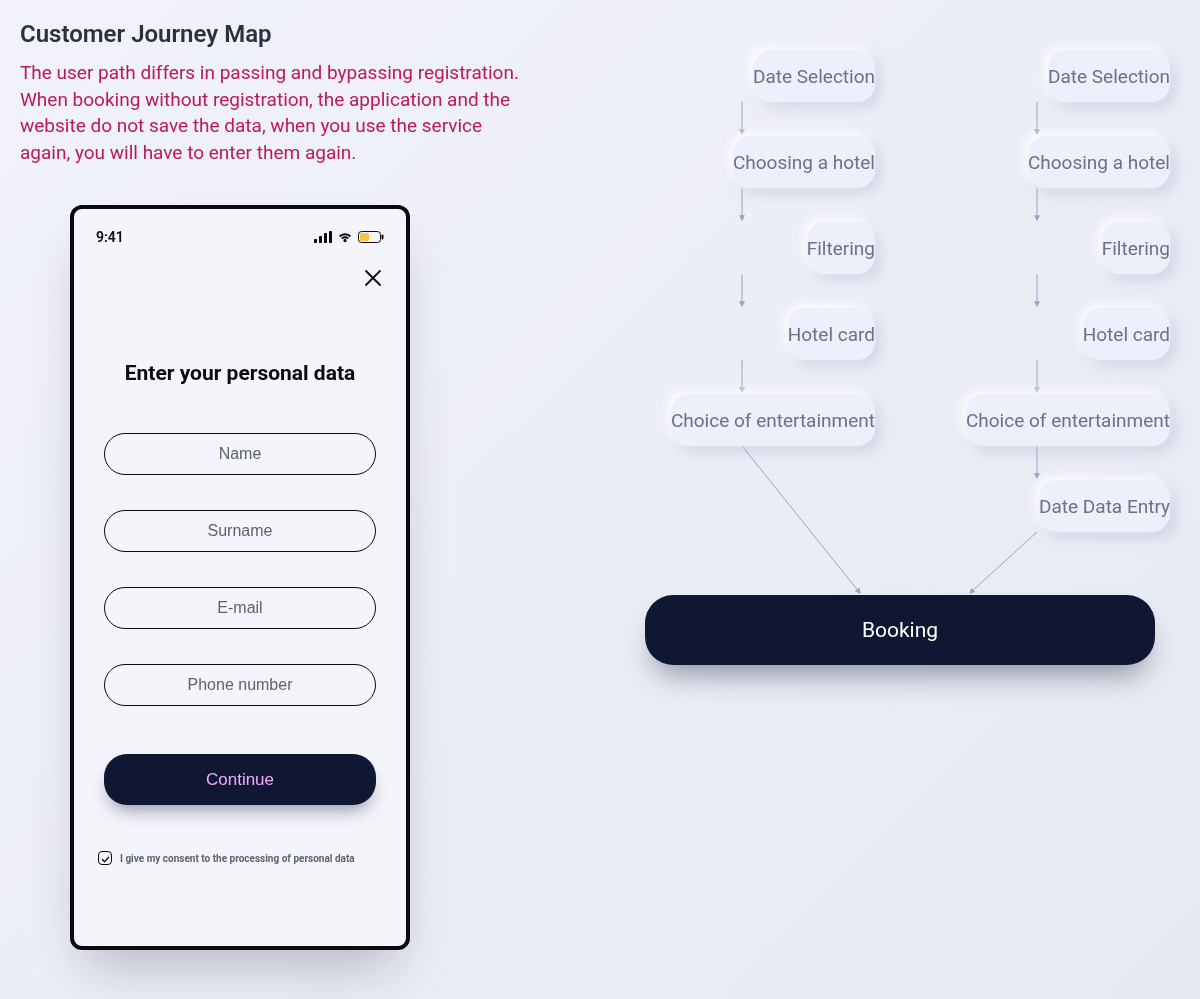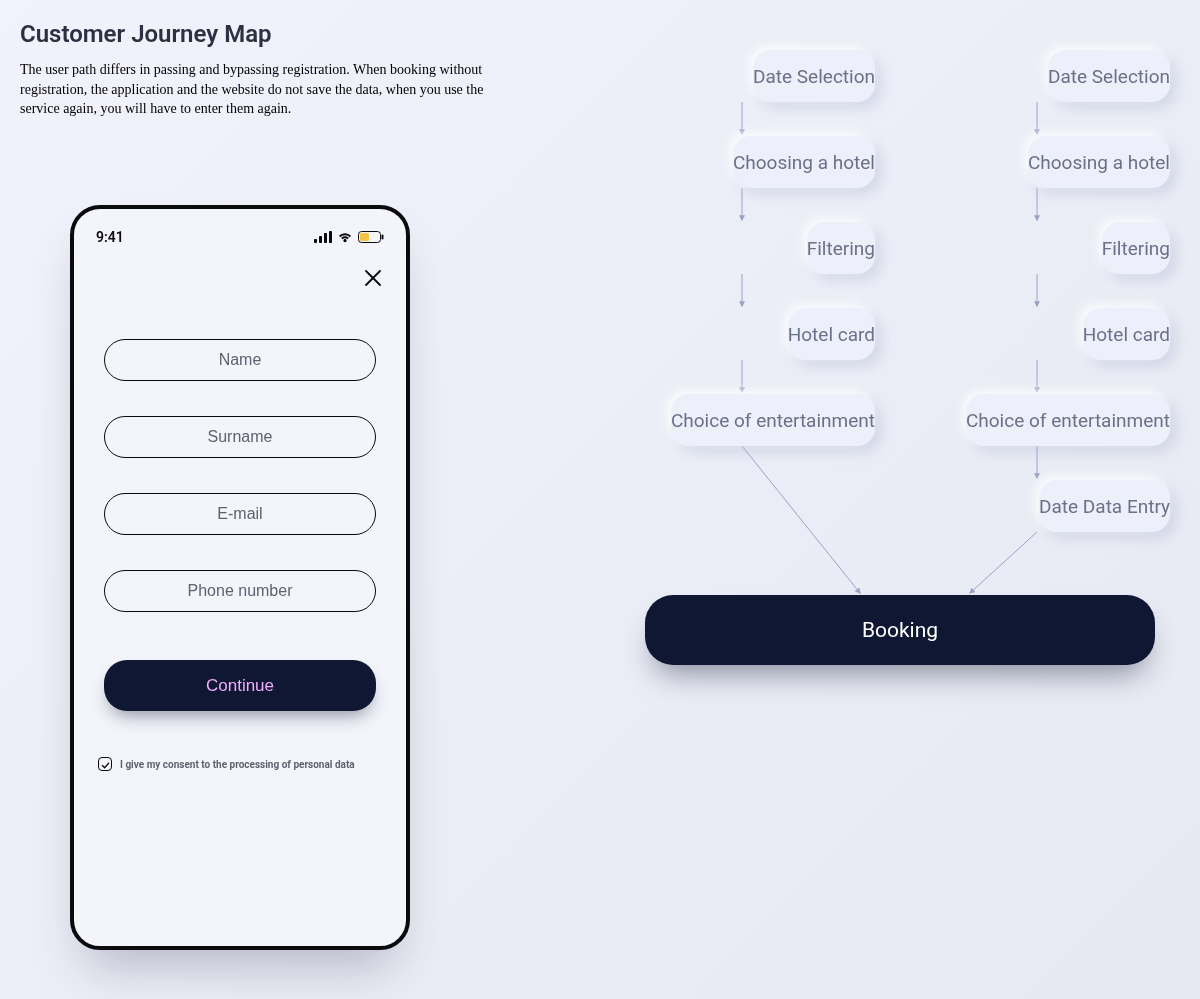--- a/index.html
+++ b/index.html
@@ -19,36 +19,35 @@
     top: 20px;
     width: 500px;
   }
   .header-block h1 {
     font-size: 24px;
     font-weight: 600;
     color: #2c3142;
     margin-bottom: 12px;
   }
   .header-block p {
-    font-size: 14px;
+    font-size: 19px;
     line-height: 1.4;
-    color: #000000;
+    color: #be185d;
     font-weight: 400;
-    font-family: Liberation Serif, serif;
   }
 
   
   .phone {
     position: absolute;
     left: 70px;
     top: 205px;
     width: 340px;
     height: 745px;
     border: 4px solid #0a0a0f;
-    border-radius: 30px;
+    border-radius: 12px;
     background: #f4f5fb;
     box-shadow: 0 30px 50px -15px rgba(20,25,50,0.25);
     overflow: hidden;
   }
   .phone-inner {
     position: absolute;
     inset: 0;
     padding: 18px 22px 22px 22px;
   }
   .status-bar {
@@ -238,20 +237,21 @@
       <div class="close-btn">
         <span>
           <svg width="18" height="18" viewBox="0 0 18 18">
             <line x1="2" y1="2" x2="16" y2="16" stroke="#0a0a0f" stroke-width="1.8" stroke-linecap="round"></line>
             <line x1="16" y1="2" x2="2" y2="16" stroke="#0a0a0f" stroke-width="1.8" stroke-linecap="round"></line>
           </svg>
         </span>
       </div>
     </div>
 
+    <div class="form-title">Enter your personal data</div>
 
     <div class="fields">
       <input class="field" placeholder="Name" style="">
       <input class="field" placeholder="Surname" style="">
       <input class="field" placeholder="E-mail" style="">
       <input class="field" placeholder="Phone number" style="">
     </div>
 
     <button class="continue-btn">Continue</button>
 

